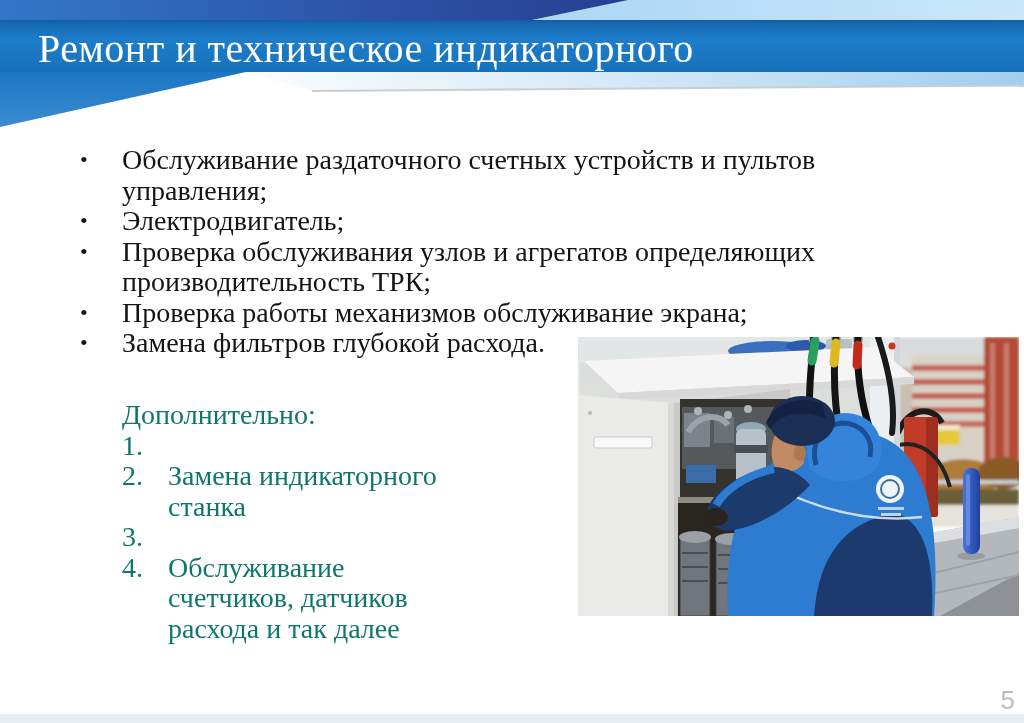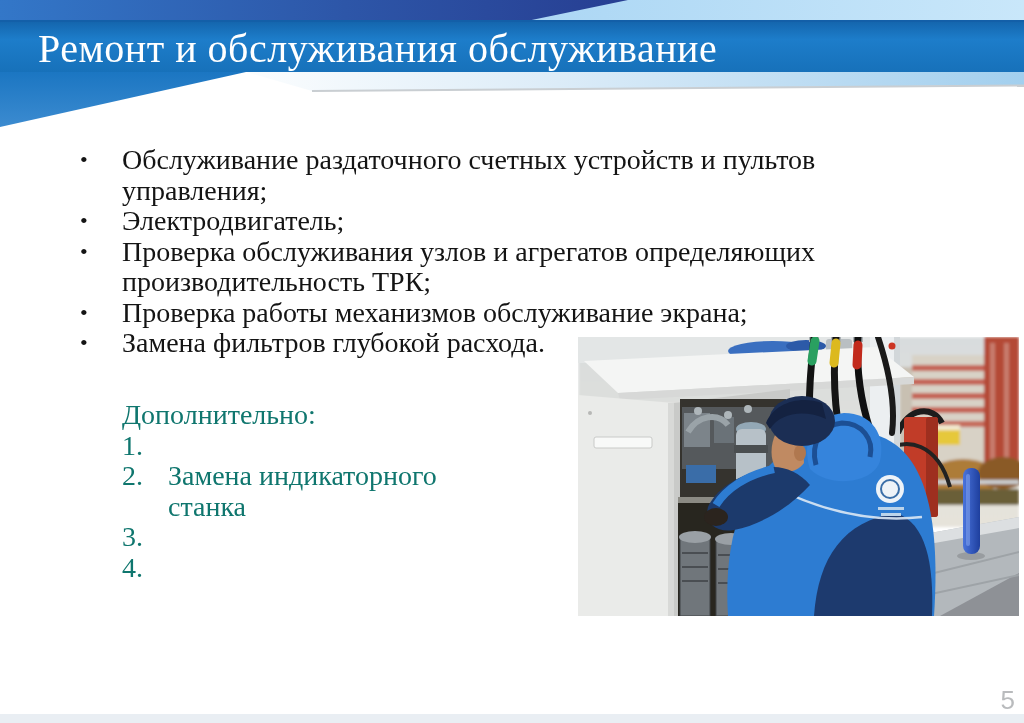--- a/index.html
+++ b/index.html
@@ -54,21 +54,21 @@
     </defs>
     <rect x="0" y="0" width="1024" height="22" fill="url(#gLight)"></rect>
     <polygon points="0,0 628,0 522,22 0,22" fill="url(#gNavy)"></polygon>
     <rect x="0" y="20" width="1024" height="3" fill="#135fa8"></rect>
     <rect x="0" y="22" width="1024" height="50" fill="url(#gBand)"></rect>
     <polygon points="0,72 246,72 0,127" fill="url(#gWedge)"></polygon>
     <polygon points="246,72 1024,72 1024,85 312,91" fill="url(#gStripe)"></polygon>
     <path d="M312,91 L1024,85.5" stroke="#c9ced2" stroke-width="2" fill="none"></path>
   </svg>
 
-  <div class="title">Ремонт и обслуживания обслуживание</div>
+  <div class="title">Ремонт и техническое индикаторного</div>
 
   <div class="bullets">
     <div class="b-row">
       <span class="b-marker">•</span>
       <span class="b-text">Обслуживание раздаточного счетных устройств и пультов управления;</span>
     </div>
     <div class="b-row">
       <span class="b-marker">•</span>
       <span class="b-text">Электродвигатель;</span>
     </div>
@@ -93,20 +93,21 @@
     </div>
     <div class="a-row">
       <span class="a-num">2.</span>
       <span class="a-text">Замена индикаторного станка</span>
     </div>
     <div class="a-row">
       <span class="a-num">3.</span>
     </div>
     <div class="a-row">
       <span class="a-num">4.</span>
+      <span class="a-text">Обслуживание счетчиков, датчиков расхода и так далее</span>
     </div>
   </div>
 
   <svg class="photo" role="img" viewBox="0 0 441 279" preserveAspectRatio="none" aria-label="Сервисный техник в синей куртке и тёмной кепке обслуживает открытую топливораздаточную колонку на АЗС; сзади жилые дома, осенние деревья, топливные шланги с зелёным, жёлтым и красным пистолетами, красный огнетушитель и синий столбик">
     <defs>
       <filter id="bgblur" x="-5%" y="-5%" width="110%" height="110%">
           <feGaussianBlur stdDeviation="1.6"></feGaussianBlur>
         </filter>
       <linearGradient id="gSky" x1="0" y1="0" x2="0" y2="1">
         <stop offset="0" stop-color="#d8dcdd"></stop>

